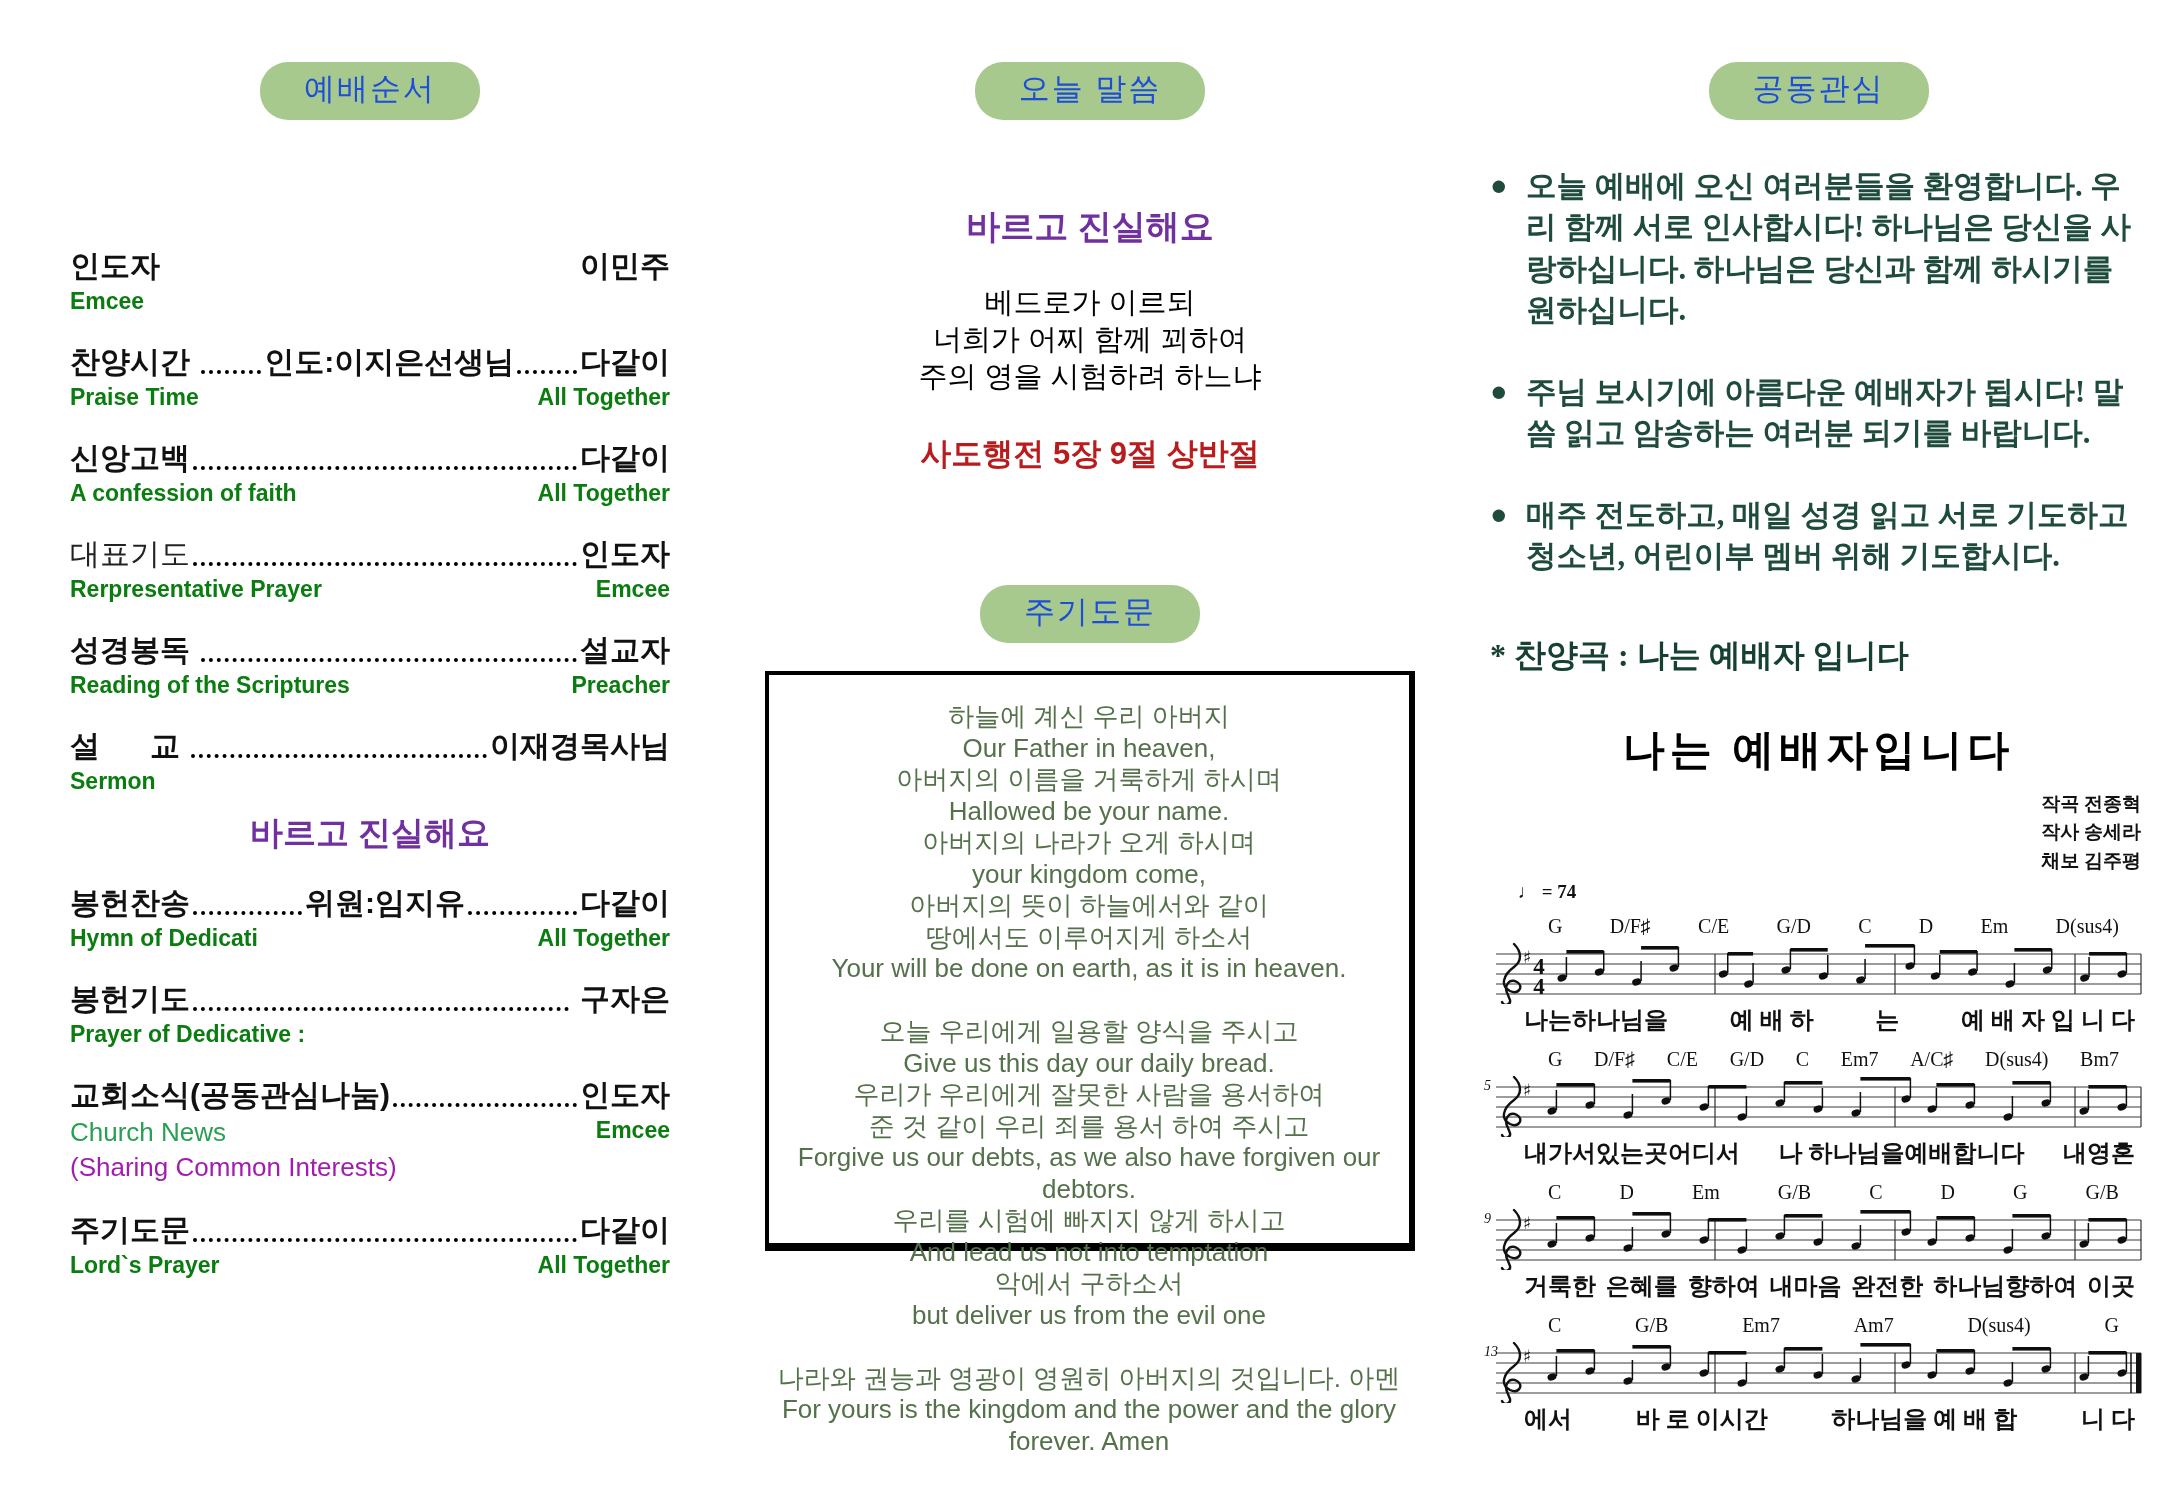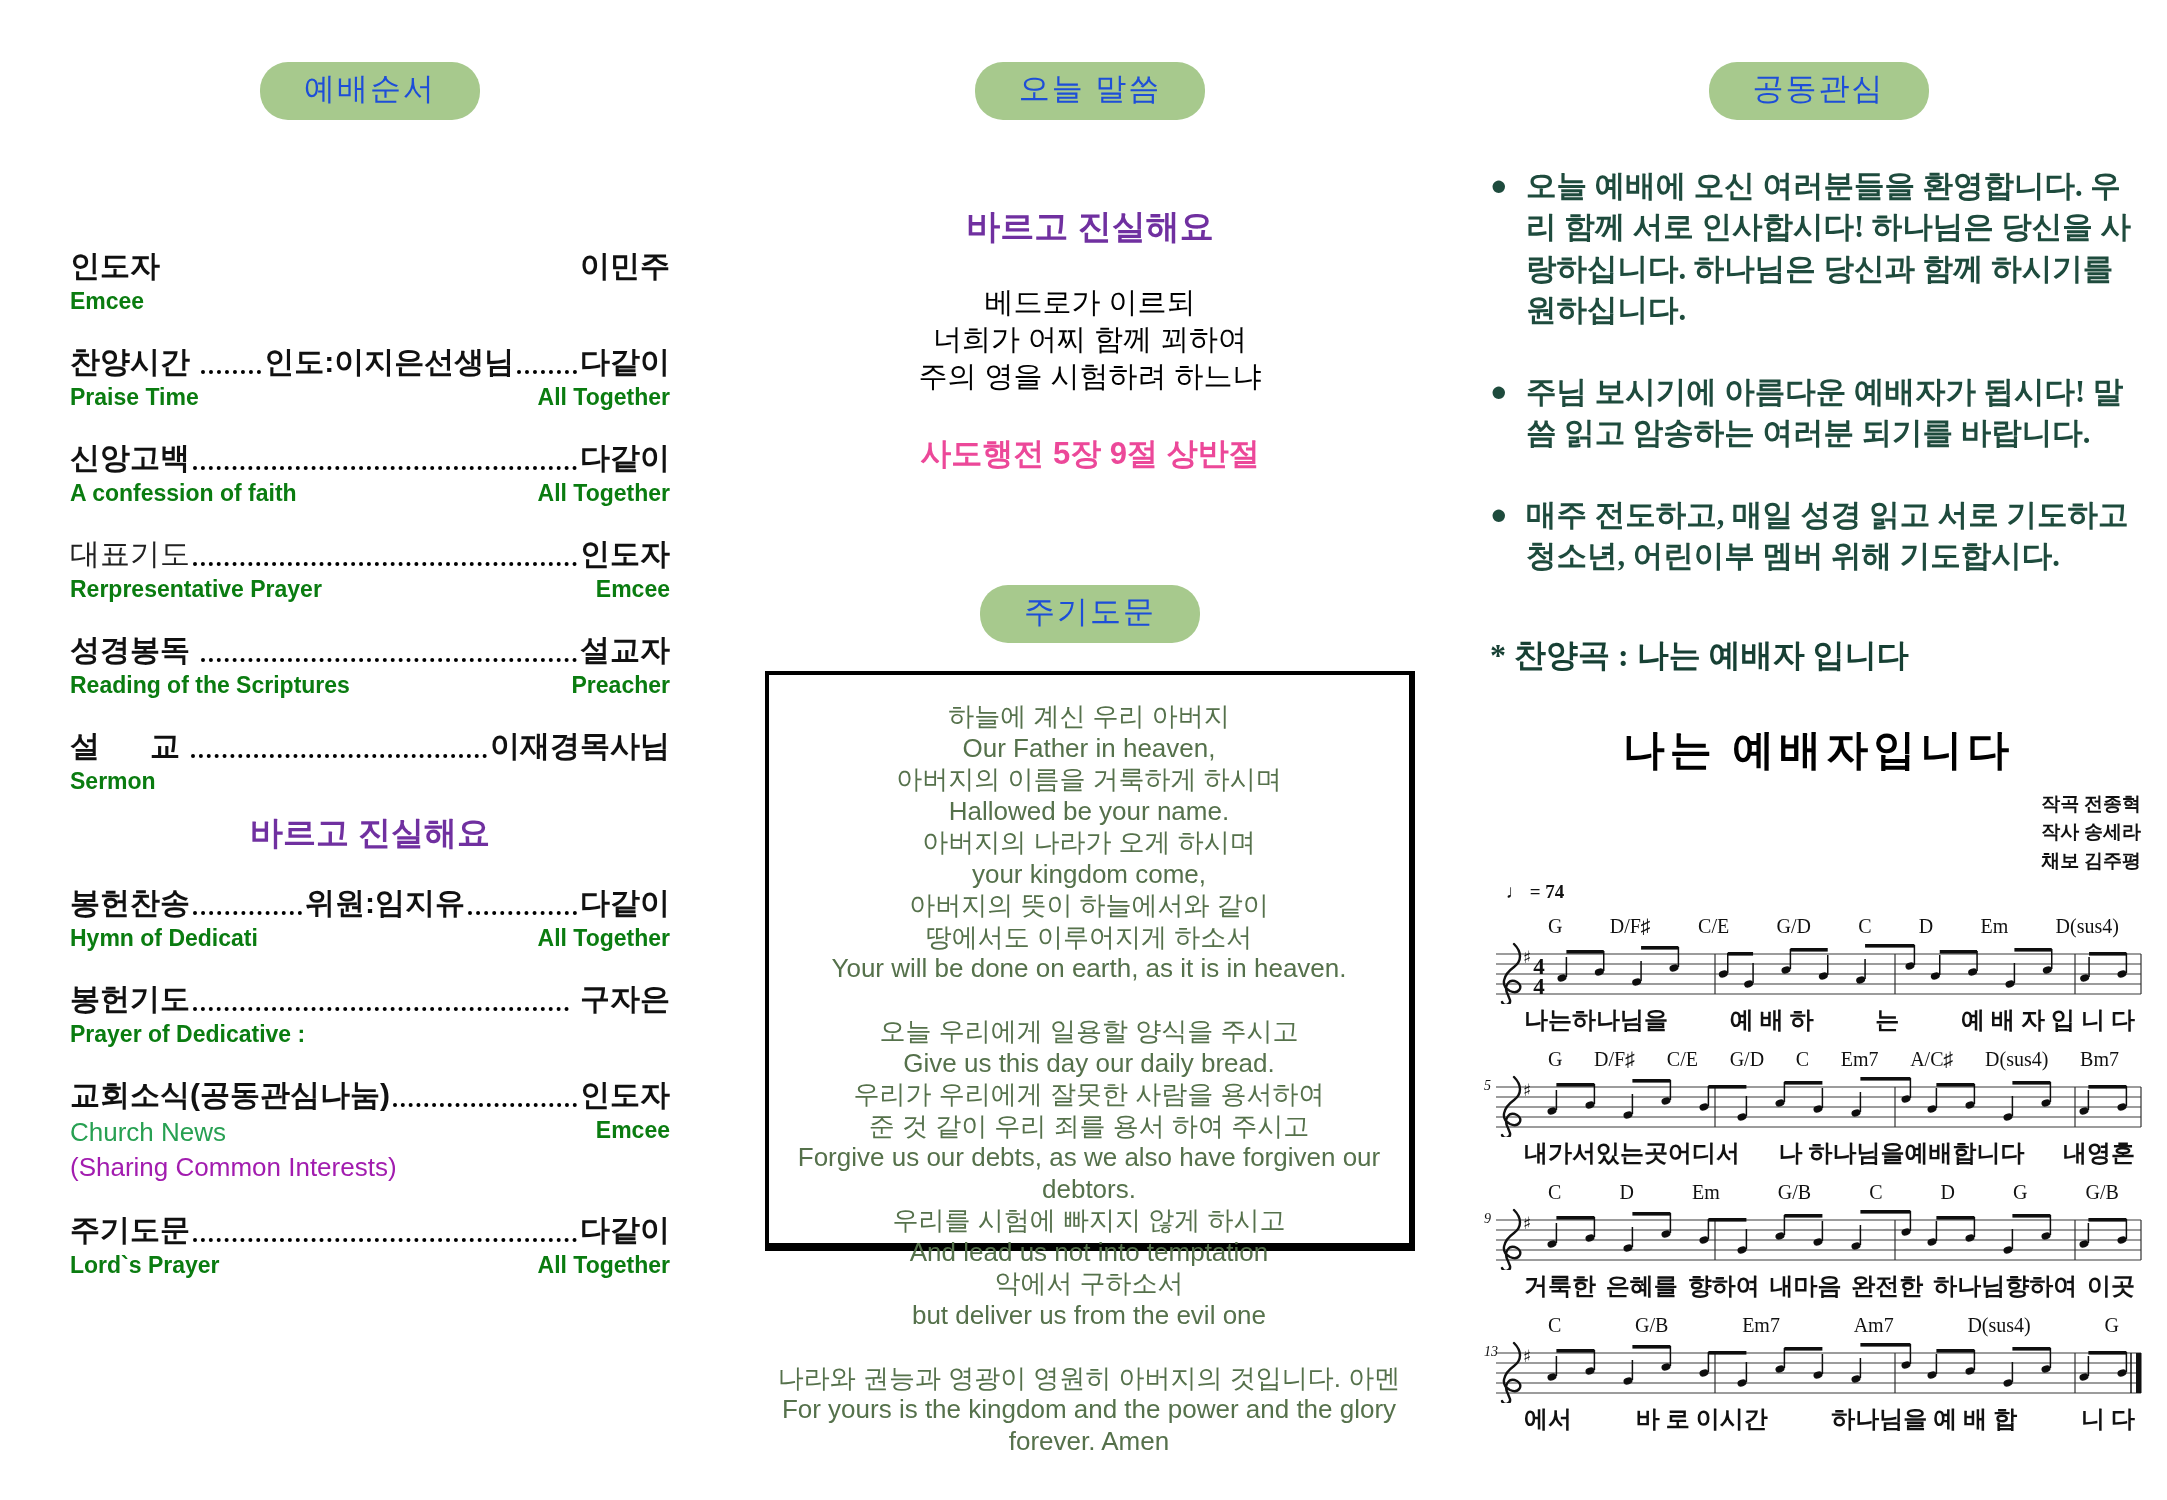--- a/index.html
+++ b/index.html
@@ -24,38 +24,38 @@
   .leader{flex:1;border-bottom:4px dotted #000;align-self:flex-end;margin:0 3px 9px 3px;min-width:18px;}
   .spacer{flex:1;}
   .osub{display:flex;justify-content:space-between;font-size:23px;color:#0a7c10;font-weight:700;margin-top:1px;}
   .oen.light-en{font-weight:400;color:#27a052;font-size:26px;}
   .osub2{font-size:26px;color:#a21caf;font-weight:400;margin-top:4px;}
   .onote{text-align:center;color:#7030a0;font-size:33px;font-weight:600;margin-top:16px;}
 
   
   .m-title{margin-top:84px;text-align:center;color:#7030a0;font-size:34px;font-weight:600;}
   .m-scripture{margin-top:34px;text-align:center;font-size:29px;color:#000;line-height:1.28;}
-  .m-ref{margin-top:38px;text-align:center;color:#ec4899;font-size:31px;font-weight:600;}
+  .m-ref{margin-top:38px;text-align:center;color:#b91c1c;font-size:31px;font-weight:600;}
   .badge-prayer{margin-top:110px;}
   .prayer-box{margin-top:28px;height:580px;box-sizing:border-box;background:#fff;
               border:4px solid #000;border-right-width:6px;border-bottom-width:8px;padding-top:26px;}
   .pline{height:31.5px;text-align:center;color:#55714b;font-size:26px;line-height:31.5px;}
 
   
   .bullets{margin-top:46px;}
   .bullet{display:flex;margin-bottom:40px;color:#1e4b3d;font-size:30.5px;line-height:1.36;
           font-weight:600;font-family:"Liberation Serif",serif;}
   .bullet .dot{flex:0 0 36px;font-size:29px;}
   .hymn-note{margin-top:56px;color:#174034;font-size:32px;font-weight:700;font-family:"Liberation Serif",serif;}
   .music{margin-top:44px;}
   .m-song-title{text-align:center;font-size:42px;font-weight:700;font-family:"Liberation Serif",serif;
                 color:#000;letter-spacing:5px;}
   .credits{margin-top:12px;text-align:right;font-size:19px;font-weight:700;line-height:1.5;
            font-family:"Liberation Serif",serif;padding-right:6px;}
-  .tempo{font-size:19px;font-weight:700;margin:6px 0 0 16px;font-family:"Liberation Serif",serif;}
+  .tempo{font-size:19px;font-weight:700;margin:6px 0 0 28px;font-family:"Liberation Serif",serif;}
   .staff-block{position:relative;margin-top:12px;}
   .chords{display:flex;justify-content:space-between;padding:0 28px 2px 58px;
           font-family:"Liberation Serif",serif;font-size:20px;color:#111;}
   .staff{display:block;width:657px;height:64px;}
   .lyrics{display:flex;justify-content:space-between;padding:0 12px 0 34px;margin-top:0;
           font-family:"Liberation Serif",serif;font-size:24px;font-weight:700;color:#111;}
   .measure-no{position:absolute;left:-6px;top:30px;font-size:14px;font-style:italic;
               font-family:"Liberation Serif",serif;}
 </style>
 </head>

